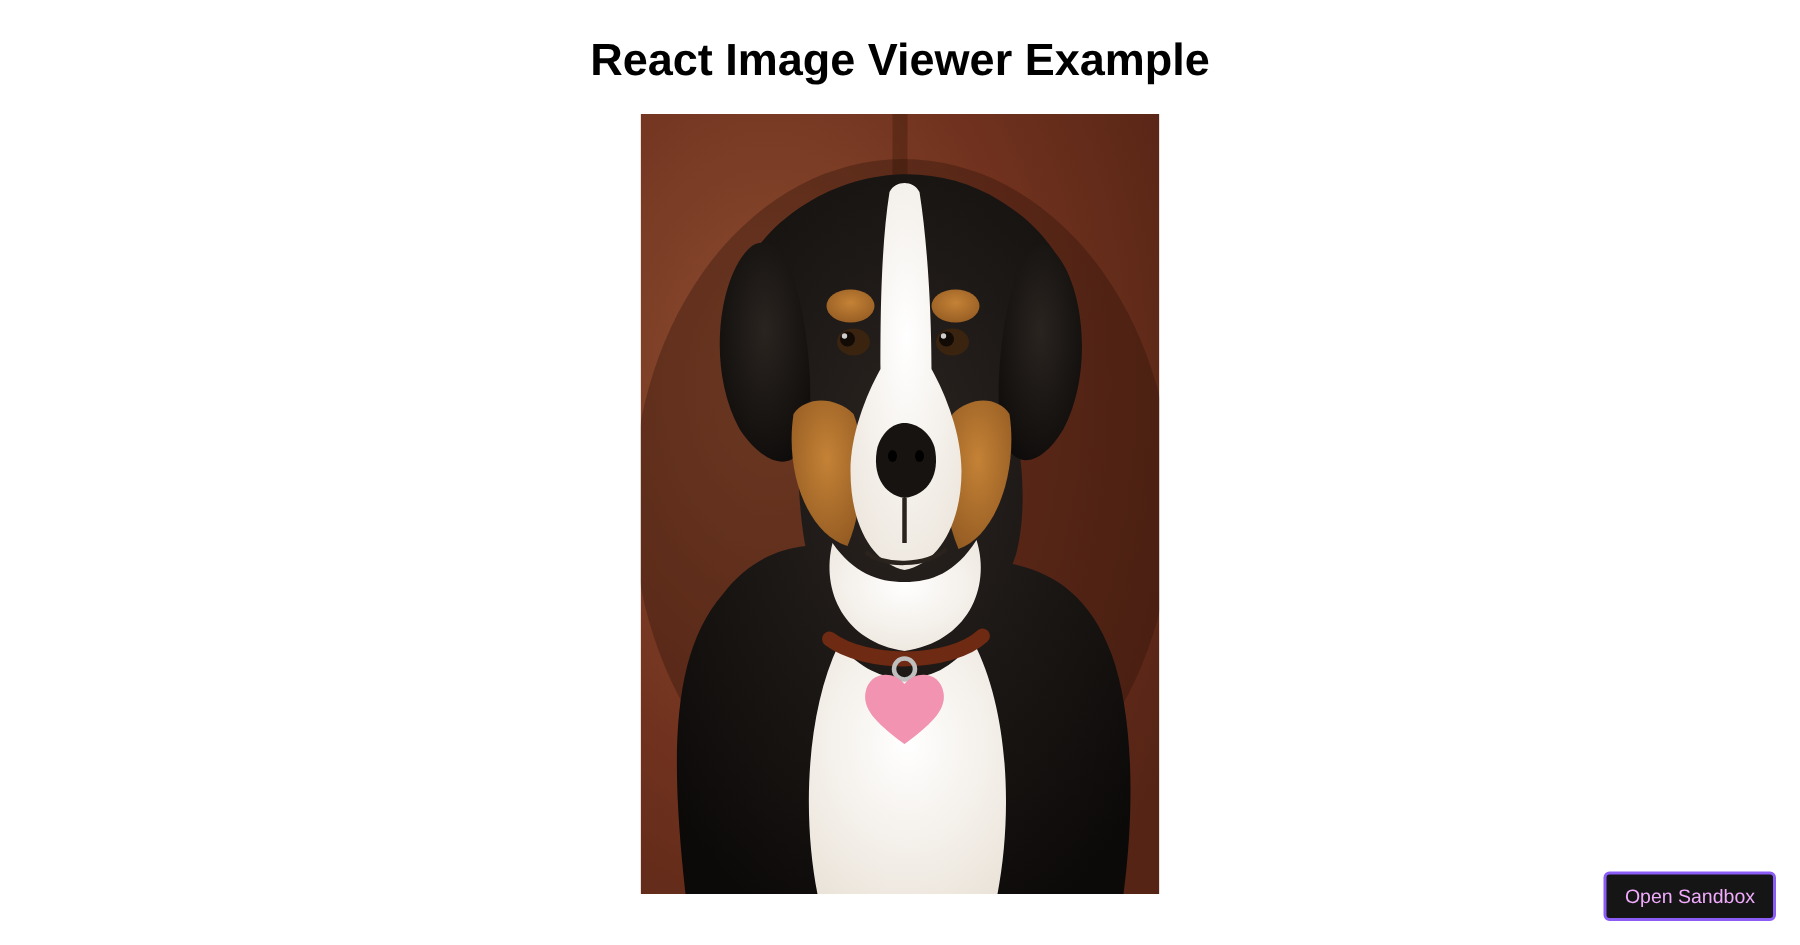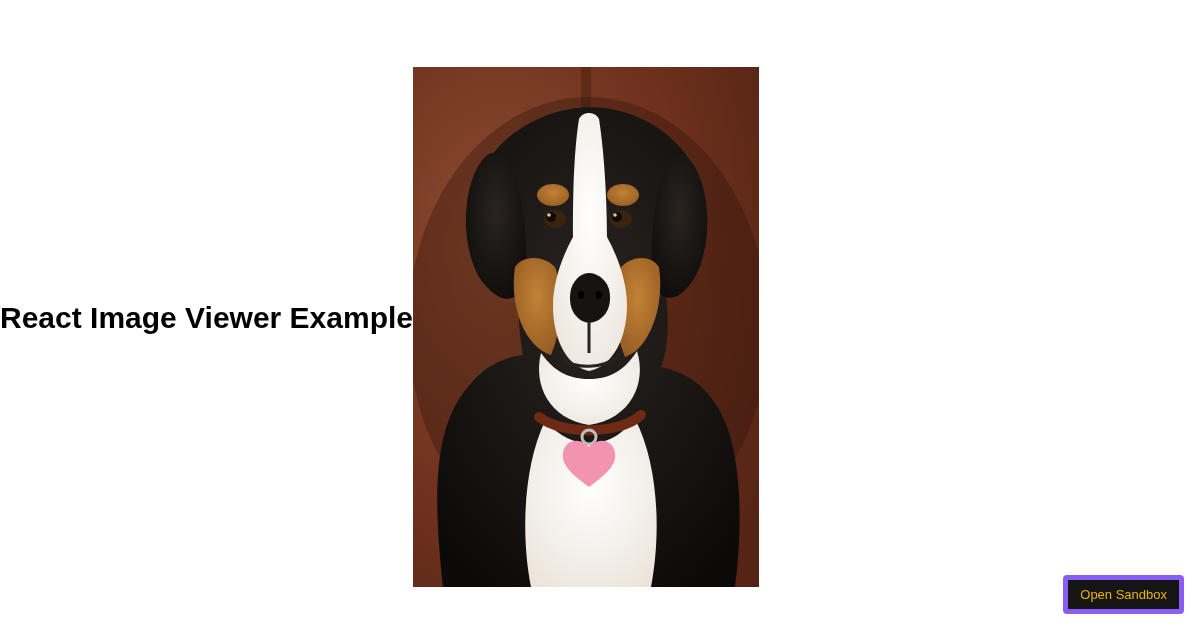--- a/index.html
+++ b/index.html
@@ -8,21 +8,21 @@
     height: 630px;
     font-family: -apple-system, BlinkMacSystemFont, "Segoe UI", Arial, sans-serif;
     background: #fff;
     overflow: hidden;
     position: relative;
   }
   .page {
     width: 100%;
     height: 100%;
     display: flex;
-    flex-direction: row;
+    flex-direction: column;
     align-items: center;
     padding-top: 24px;
   }
   .title {
     font-size: 30px;
     font-weight: 700;
     color: #000;
     margin-bottom: 18px;
     text-align: center;
   }
@@ -33,24 +33,24 @@
     overflow: hidden;
     cursor: pointer;
   }
   
   .viewer svg { display: block; width: 100%; height: 100%; }
   .open-sandbox {
     position: absolute;
     right: 16px;
     bottom: 16px;
     background: #151515;
-    color: #eab308;
+    color: #f0abfc;
     font-size: 13px;
     padding: 7px 12px;
-    border: 5px solid #8b5cf6;
+    border: 2px solid #8b5cf6;
     border-radius: 4px;
     cursor: pointer;
   }
 </style>
 </head>
 <body>
 
 <div class="page">
   <h1 class="title">React Image Viewer Example</h1>
 

